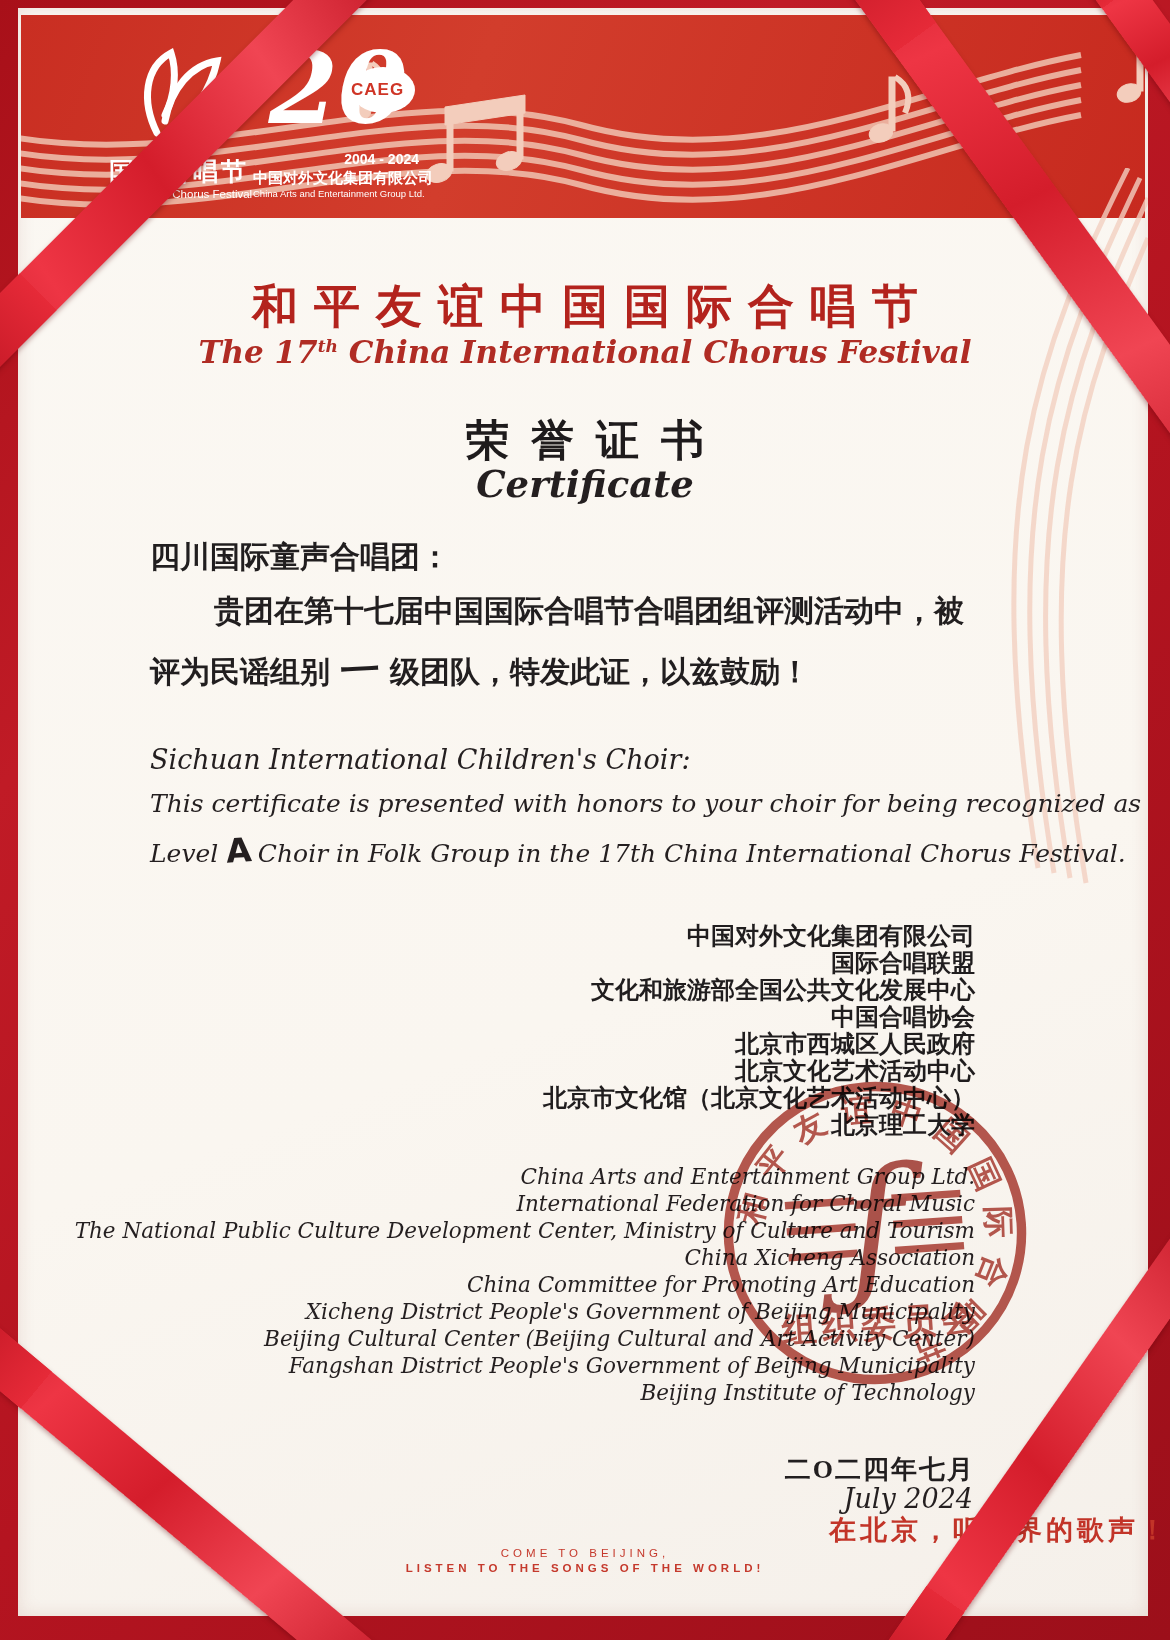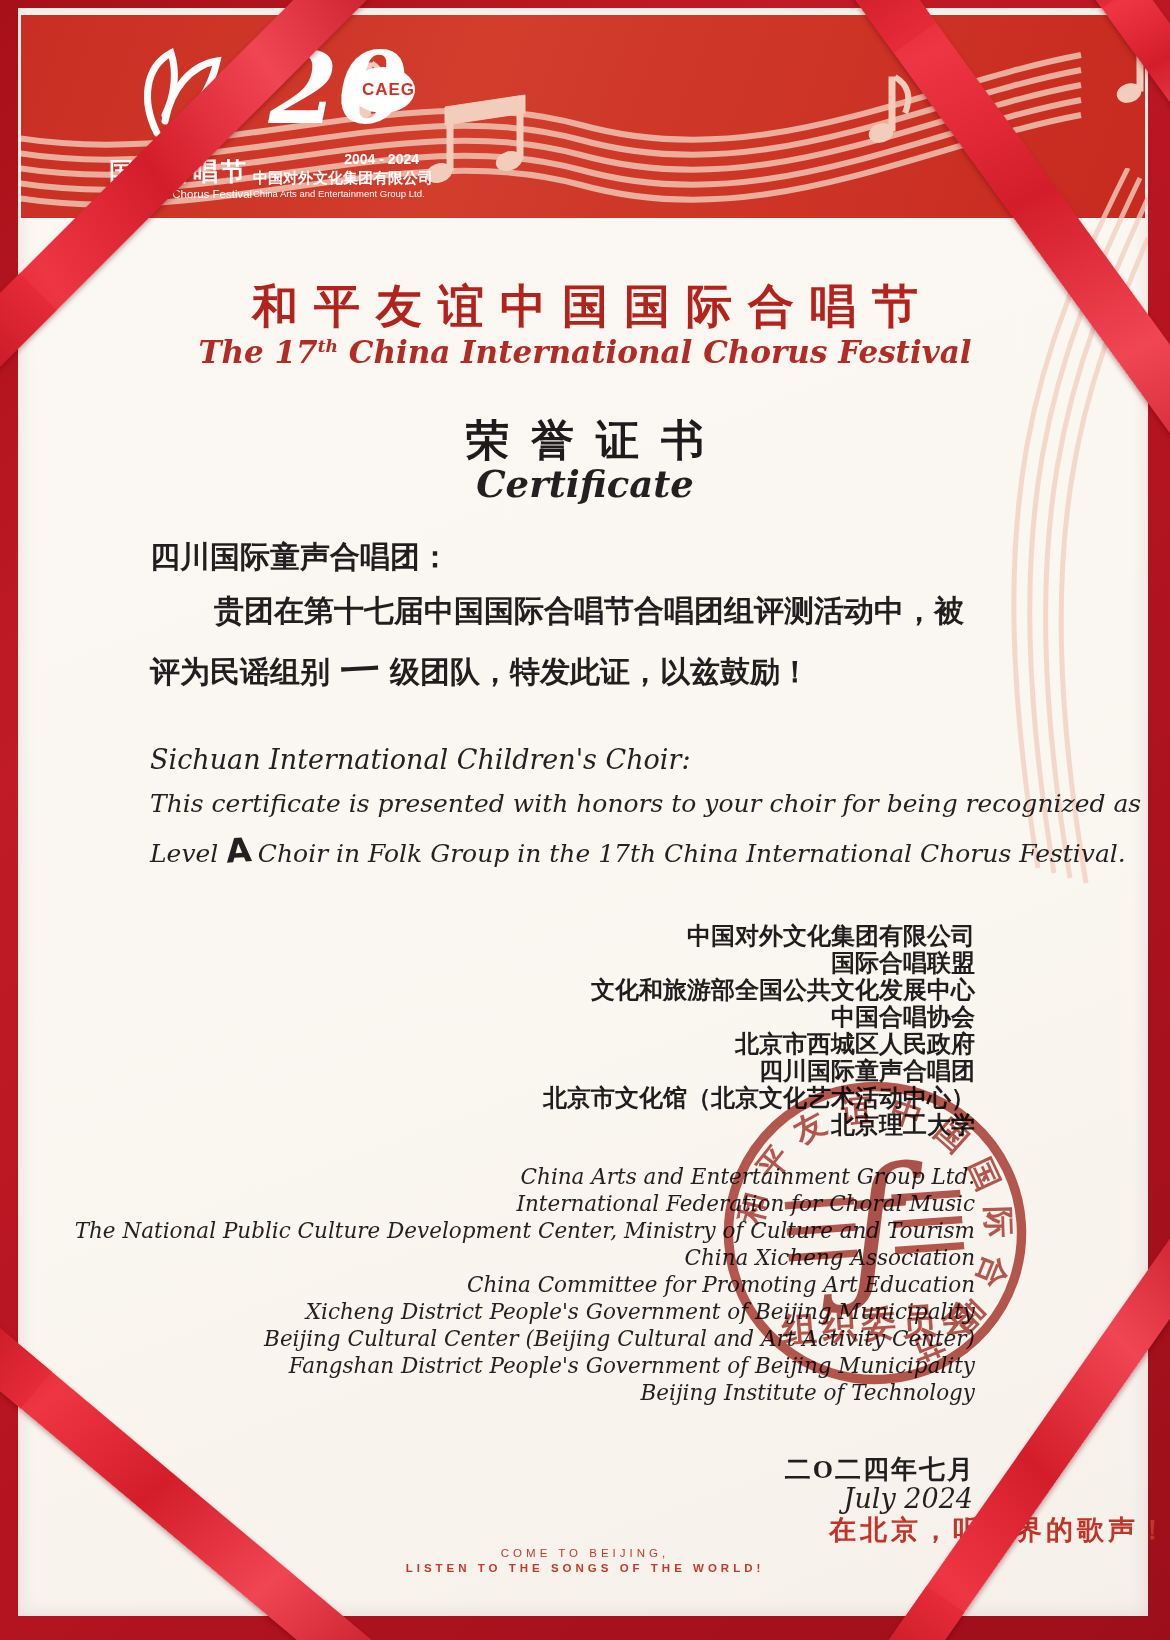--- a/index.html
+++ b/index.html
@@ -17,21 +17,21 @@
   
   .logo-left{position:absolute;left:58px;top:22px;width:200px;color:#fff;text-align:center;}
   .logo-left .cn{font-size:25px;font-weight:700;letter-spacing:3px;margin-top:4px;}
   .logo-left .en{font-size:11.5px;font-family:"Liberation Sans",sans-serif;}
   .logo-caeg{position:absolute;left:232px;top:18px;width:170px;color:#fff;text-align:center;}
   .caeg-20{position:relative;height:118px;}
   .caeg-20 .num{font-size:100px;font-style:italic;font-weight:700;color:#fff;line-height:110px;
     font-family:"DejaVu Serif",serif;}
   .caeg-globe{position:absolute;right:8px;top:34px;width:64px;height:46px;border-radius:50%;
     background:#fff;color:#cf3526;font-family:"Liberation Sans",sans-serif;font-weight:700;
-    font-size:17px;line-height:46px;text-align:right;letter-spacing:1px;}
+    font-size:17px;line-height:46px;text-align:left;letter-spacing:1px;}
   .caeg-years{font-size:14px;font-weight:700;font-family:"Liberation Sans",sans-serif;text-align:right;padding-right:4px;}
   .caeg-cn{font-size:15px;font-weight:700;margin-top:2px;white-space:nowrap;}
   .caeg-en{font-size:9.5px;font-family:"Liberation Sans",sans-serif;white-space:nowrap;}
   
   .ribbon{position:absolute;height:52px;z-index:60;
     background:linear-gradient(90deg,#b8121f 0%,#e62a38 22%,#c8172400 0),
                linear-gradient(100deg,#c01523 0%,#ee3544 25%,#d41d2b 48%,#f04553 72%,#bf1422 100%);
     box-shadow:0 2px 5px rgba(90,0,10,.35);}
   .ribbon.tl{width:640px;left:-155px;top:139px;transform:rotate(-45deg);}
   .ribbon.tr{width:760px;left:660px;top:184px;transform:rotate(54deg);}
@@ -152,21 +152,21 @@
   <div class="abs script recipient-en">Sichuan International Children's Choir:</div>
   <div class="abs script line1-en">This certificate is presented with honors to your choir for being recognized as</div>
   <div class="abs script line2-en"><span>Level</span><span class="hand-en">A</span><span>Choir in Folk Group in the 17th China International Chorus Festival.</span></div>
 
   <div class="abs orgs-cn">
     <div>中国对外文化集团有限公司</div>
     <div>国际合唱联盟</div>
     <div>文化和旅游部全国公共文化发展中心</div>
     <div>中国合唱协会</div>
     <div>北京市西城区人民政府</div>
-    <div>四川国际童声合唱团</div>
+    <div>北京文化艺术活动中心</div>
     <div>北京市文化馆（北京文化艺术活动中心）</div>
     <div>北京理工大学</div>
   </div>
 
   <div class="abs orgs-en script">
     <div>China Arts and Entertainment Group Ltd.</div>
     <div>International Federation for Choral Music</div>
     <div>The National Public Culture Development Center, Ministry of Culture and Tourism</div>
     <div>China Xicheng Association</div>
     <div>China Committee for Promoting Art Education</div>

